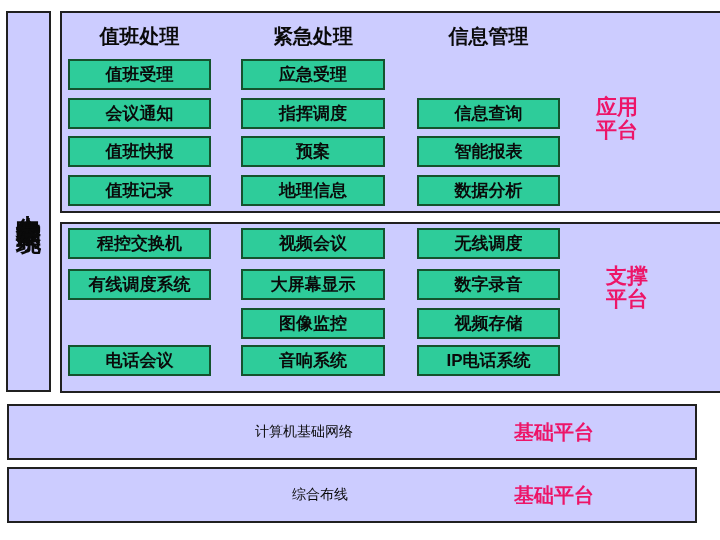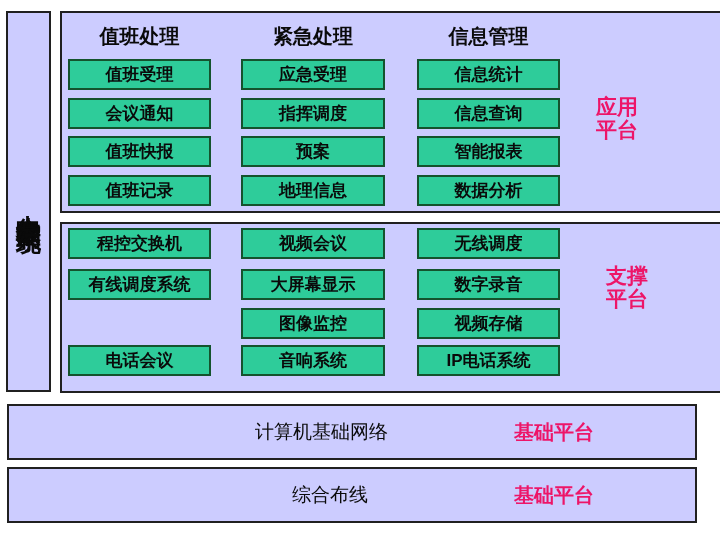--- a/index.html
+++ b/index.html
@@ -46,21 +46,21 @@
     line-height:23px;text-align:center;white-space:nowrap;
   }
   #app-label{left:534px;top:82px;}
   #sup-label{left:544px;top:40px;}
   
   .base-bar{left:7px;width:690px;height:56px;}
   #base-bar-1{top:404px;}
   #base-bar-2{top:467px;}
   .base-title{
     position:absolute;top:0;height:100%;display:flex;align-items:center;
-    font-size:19px;color:#0a0a0a;white-space:nowrap;
+    font-size:14px;color:#0a0a0a;white-space:nowrap;
   }
   #base-title-1{left:246px;}
   #base-title-2{left:283px;text-align:center;}
   .base-pink{
     position:absolute;top:0;height:100%;display:flex;align-items:center;
     font-size:20px;font-weight:bold;color:#ed1568;white-space:nowrap;
   }
   .base-pink{left:505px;text-align:right;}
 </style>
 </head>
@@ -79,21 +79,20 @@
     <div class="btn c1 r1">值班受理</div>
     <div class="btn c1 r2">会议通知</div>
     <div class="btn c1 r3">值班快报</div>
     <div class="btn c1 r4">值班记录</div>
 
     <div class="btn c2 r1">应急受理</div>
     <div class="btn c2 r2">指挥调度</div>
     <div class="btn c2 r3">预案</div>
     <div class="btn c2 r4">地理信息</div>
 
-    <div class="btn c3 r1">信息统计</div>
     <div class="btn c3 r2">信息查询</div>
     <div class="btn c3 r3">智能报表</div>
     <div class="btn c3 r4">数据分析</div>
 
     <div class="pink-label" id="app-label">
       <div>应用</div>
       <div>平台</div>
     </div>
   </div>
 </div>

